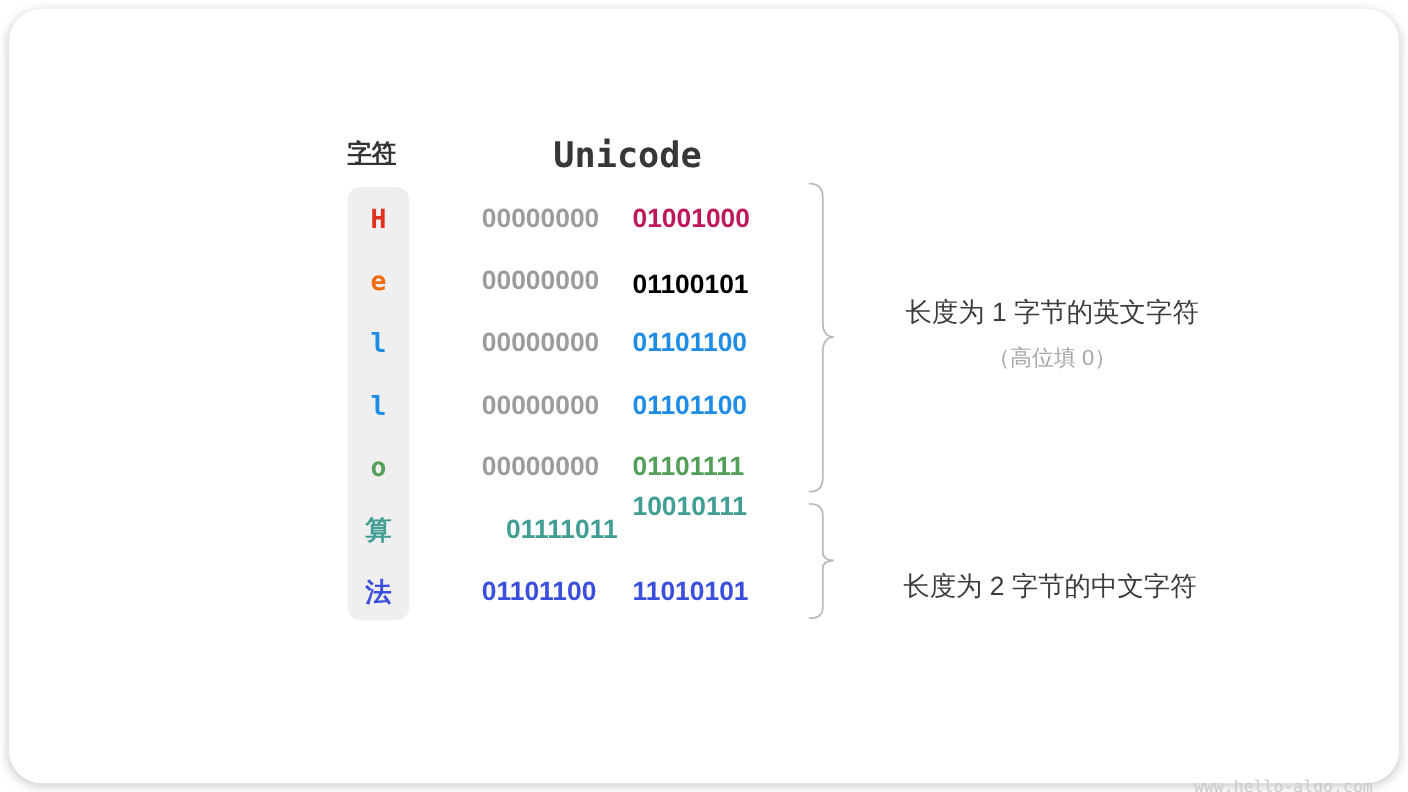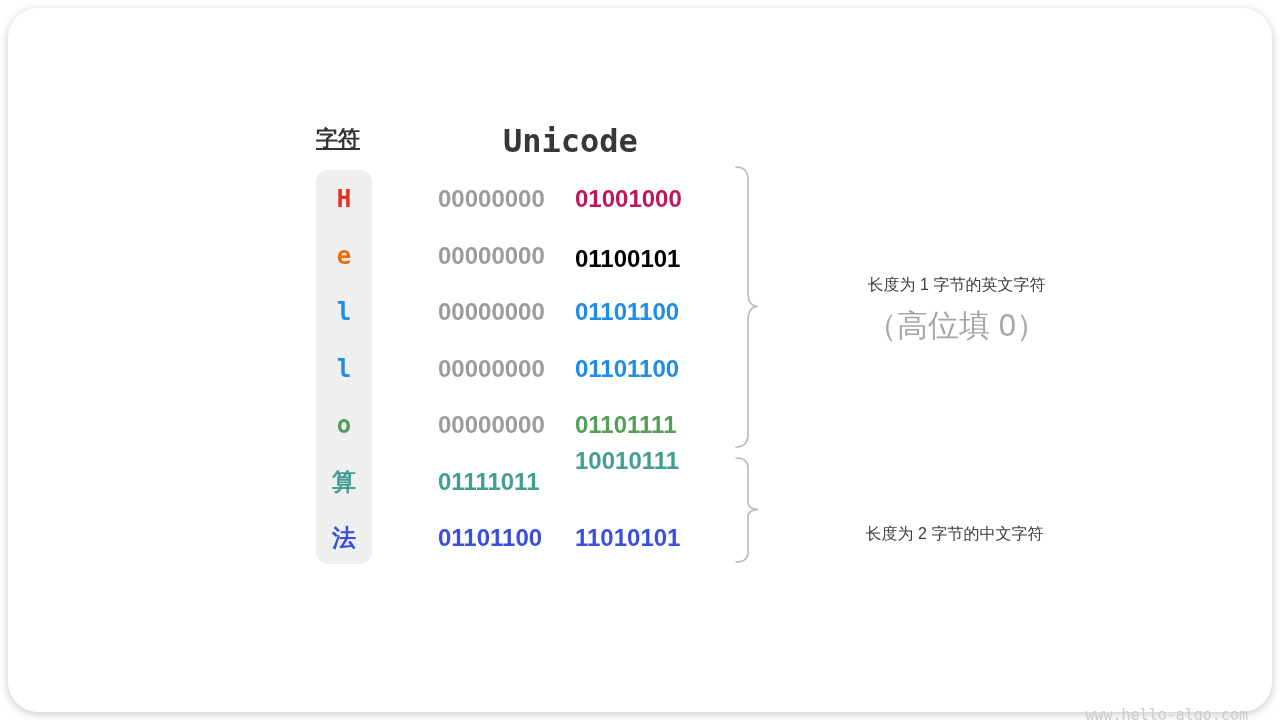--- a/index.html
+++ b/index.html
@@ -64,27 +64,27 @@
   .byte-low  { left: 567px; }
 
   .brace { position: absolute; left: 725px; }
 
   .ann-block {
     position: absolute;
     width: 375px;
     text-align: center;
   }
   .ann-line1 {
-    font-size: 16px;
+    font-size: 24px;
     color: #3c3c3c;
     line-height: 28px;
   }
   .ann-line2 {
     margin-top: 14px;
-    font-size: 31px;
+    font-size: 20px;
     color: #a6a6a6;
     line-height: 26px;
   }
   .watermark {
     position: absolute;
     left: 1040px; top: 676px; width: 200px;
     text-align: right;
     font-size: 15px;
     color: #cbcbcb;
     font-family: "DejaVu Sans Mono", monospace;
@@ -111,21 +111,21 @@
       <div class="row-char" style="top: 289px; color: rgb(31, 140, 229);">l</div>
       <div class="byte byte-high" style="top: 289px; color: rgb(156, 156, 156);">00000000</div>
       <div class="byte byte-low" style="top: 289px; color: rgb(31, 140, 229);">01101100</div>
       <div class="row-char" style="top: 345.5px; color: rgb(31, 140, 229);">l</div>
       <div class="byte byte-high" style="top: 345.5px; color: rgb(156, 156, 156);">00000000</div>
       <div class="byte byte-low" style="top: 345.5px; color: rgb(31, 140, 229);">01101100</div>
       <div class="row-char" style="top: 402px; color: rgb(83, 158, 88);">o</div>
       <div class="byte byte-high" style="top: 402px; color: rgb(156, 156, 156);">00000000</div>
       <div class="byte byte-low" style="top: 402px; color: rgb(83, 158, 88);">01101111</div>
       <div class="row-char" style="top: 458.5px; color: rgb(66, 158, 148);">算</div>
-      <div class="byte byte-high" style="top: 458.5px; color: rgb(66, 158, 148);">01111011</div>
+      <div class="byte byte-high" style="top: 458.5px; color: rgb(66, 158, 148); margin-left: 22px;">01111011</div>
       <div class="byte byte-low" style="top: 438px; color: rgb(66, 158, 148);">10010111</div>
       <div class="row-char" style="top: 515px; color: rgb(59, 79, 221);">法</div>
       <div class="byte byte-high" style="top: 515px; color: rgb(59, 79, 221);">01101100</div>
       <div class="byte byte-low" style="top: 515px; color: rgb(59, 79, 221);">11010101</div>
     </div>
 
   <svg class="brace" style="top:158px" width="26" height="282" viewBox="0 0 26 282">
     <path d="M3 1 Q15 1 15 14 L15 127 Q15 140 25 140.5 Q15 141 15 154 L15 268 Q15 281 3 281" fill="none" stroke="#b9b9b9" stroke-width="1.6" stroke-linecap="round"></path>
   </svg>
 

